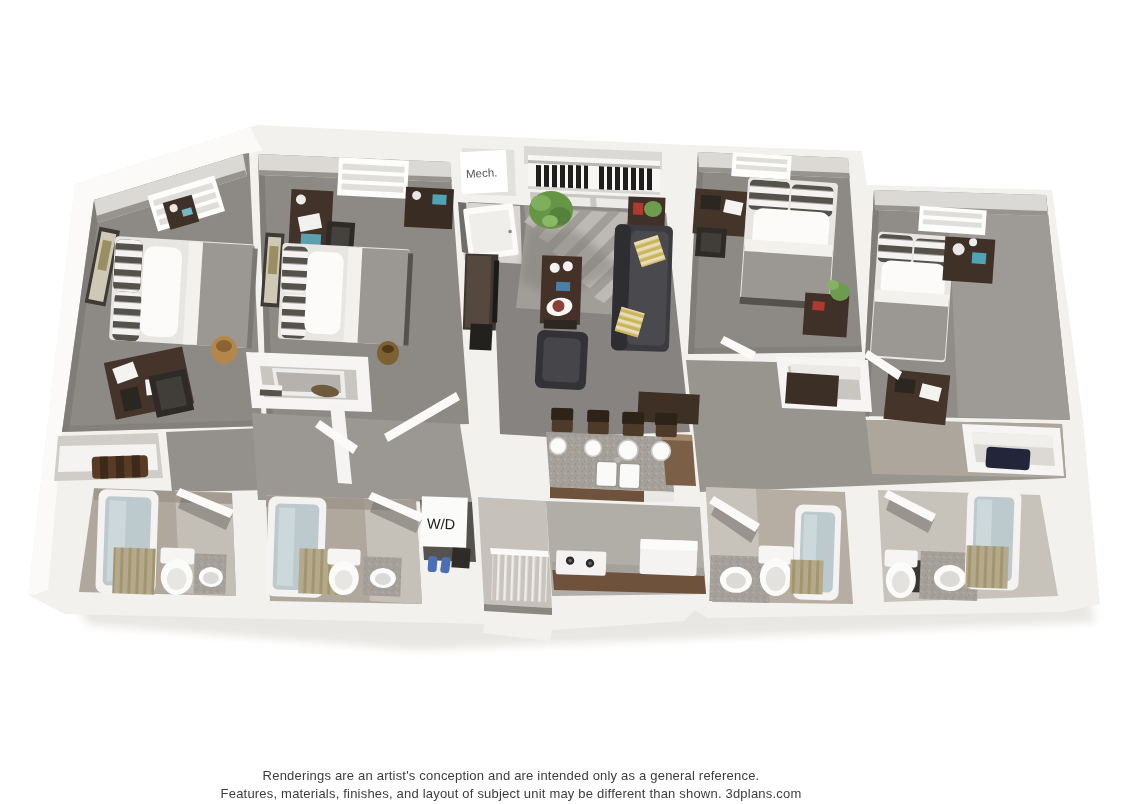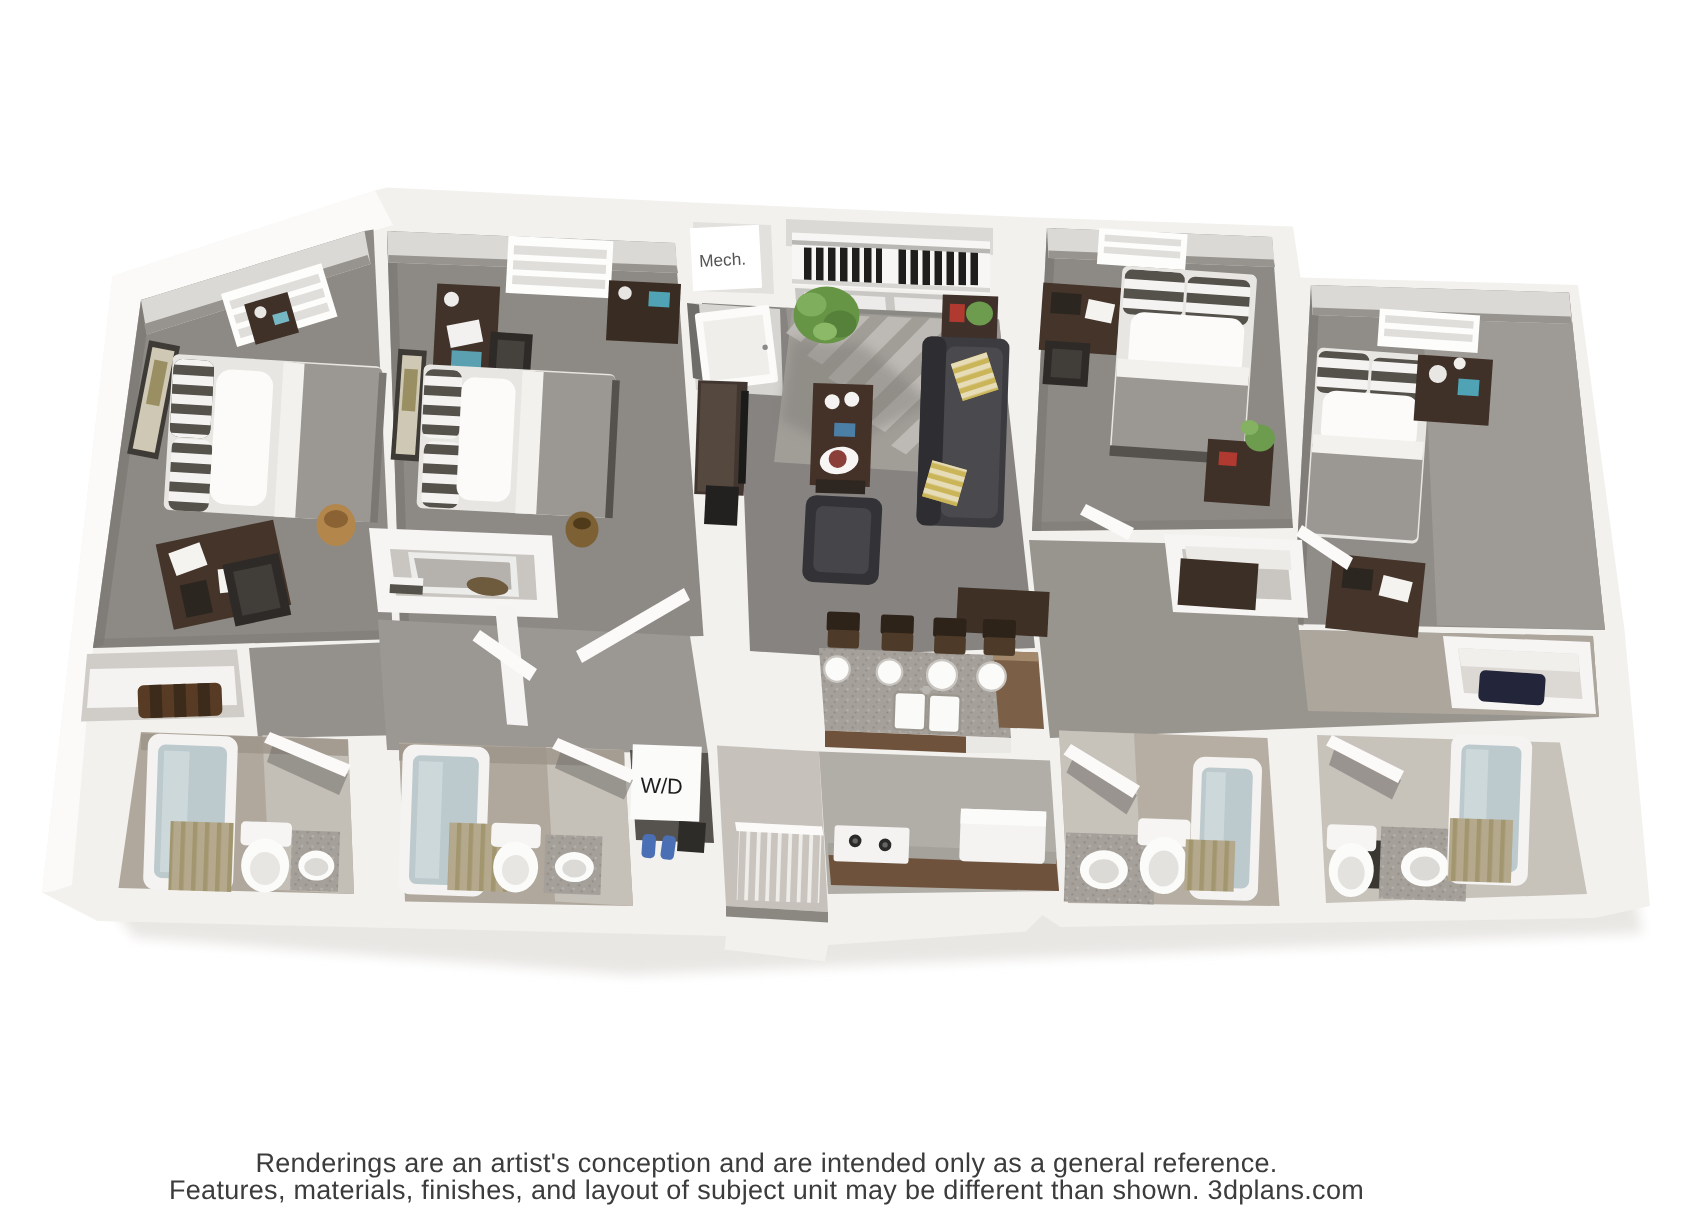--- a/index.html
+++ b/index.html
@@ -1,17 +1,17 @@
 <!DOCTYPE html>
 <html><head>
 <meta charset="utf-8">
 <style>
 html,body{margin:0;padding:0;background:#fff;width:1125px;height:804px;overflow:hidden;}
 .wrap{position:relative;width:1125px;height:804px;font-family:"Liberation Sans",sans-serif;}
-.disc{position:absolute;left:0;top:767px;width:1022px;text-align:center;color:#3c3c3c;font-size:18px;line-height:17.5px;letter-spacing:0.2px;}
+.disc{position:absolute;left:0;top:767px;width:1022px;text-align:center;color:#3c3c3c;font-size:13px;line-height:17.5px;letter-spacing:0.2px;}
 </style>
 </head>
 <body>
 <div class="wrap">
 
 <svg width="1125" height="804" viewBox="0 0 1125 804" xmlns="http://www.w3.org/2000/svg">
 <defs>
 <filter id="soft" x="-30%" y="-30%" width="160%" height="160%">
           <feGaussianBlur stdDeviation="4"></feGaussianBlur>
         </filter>

